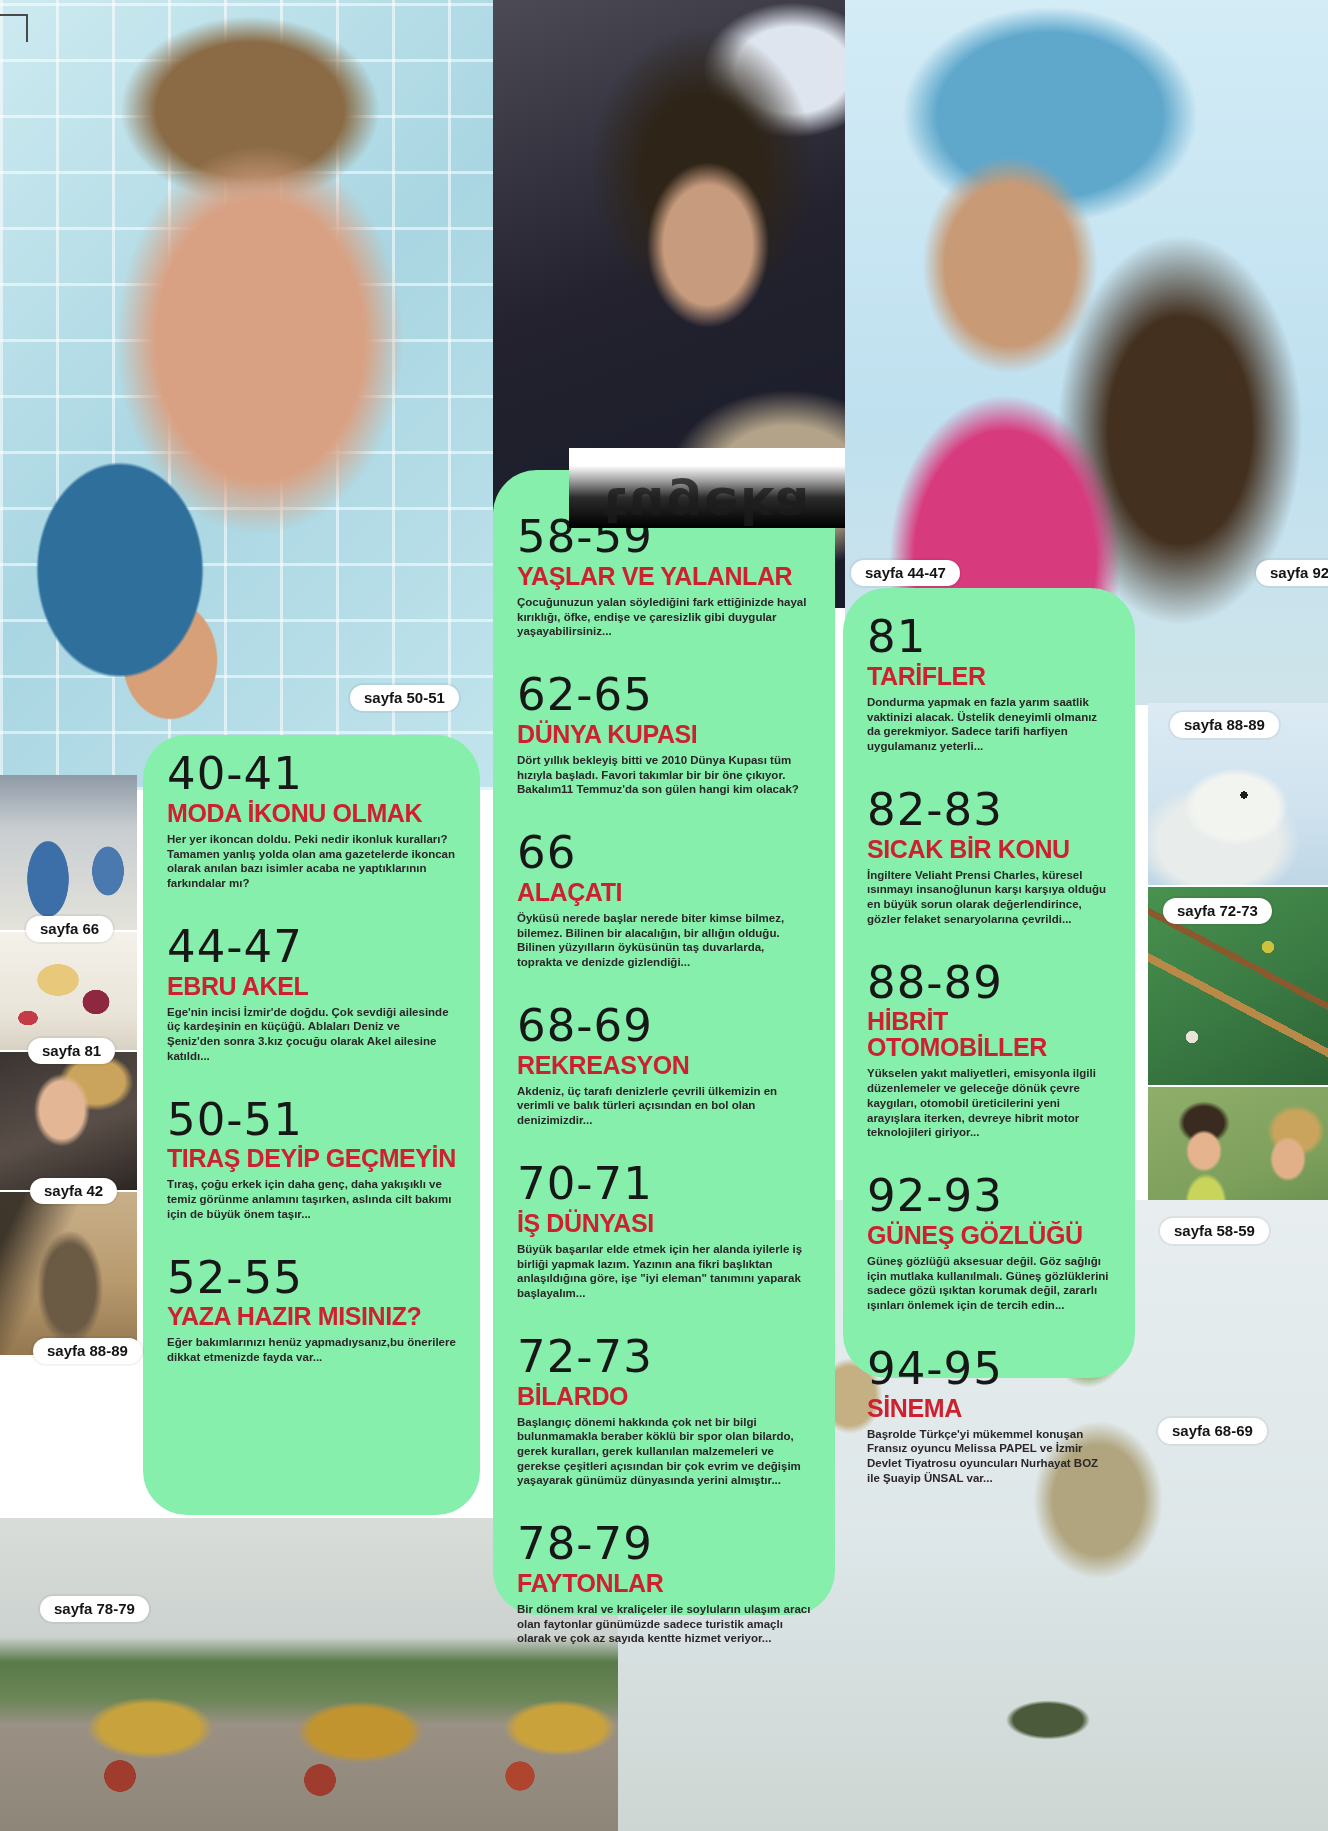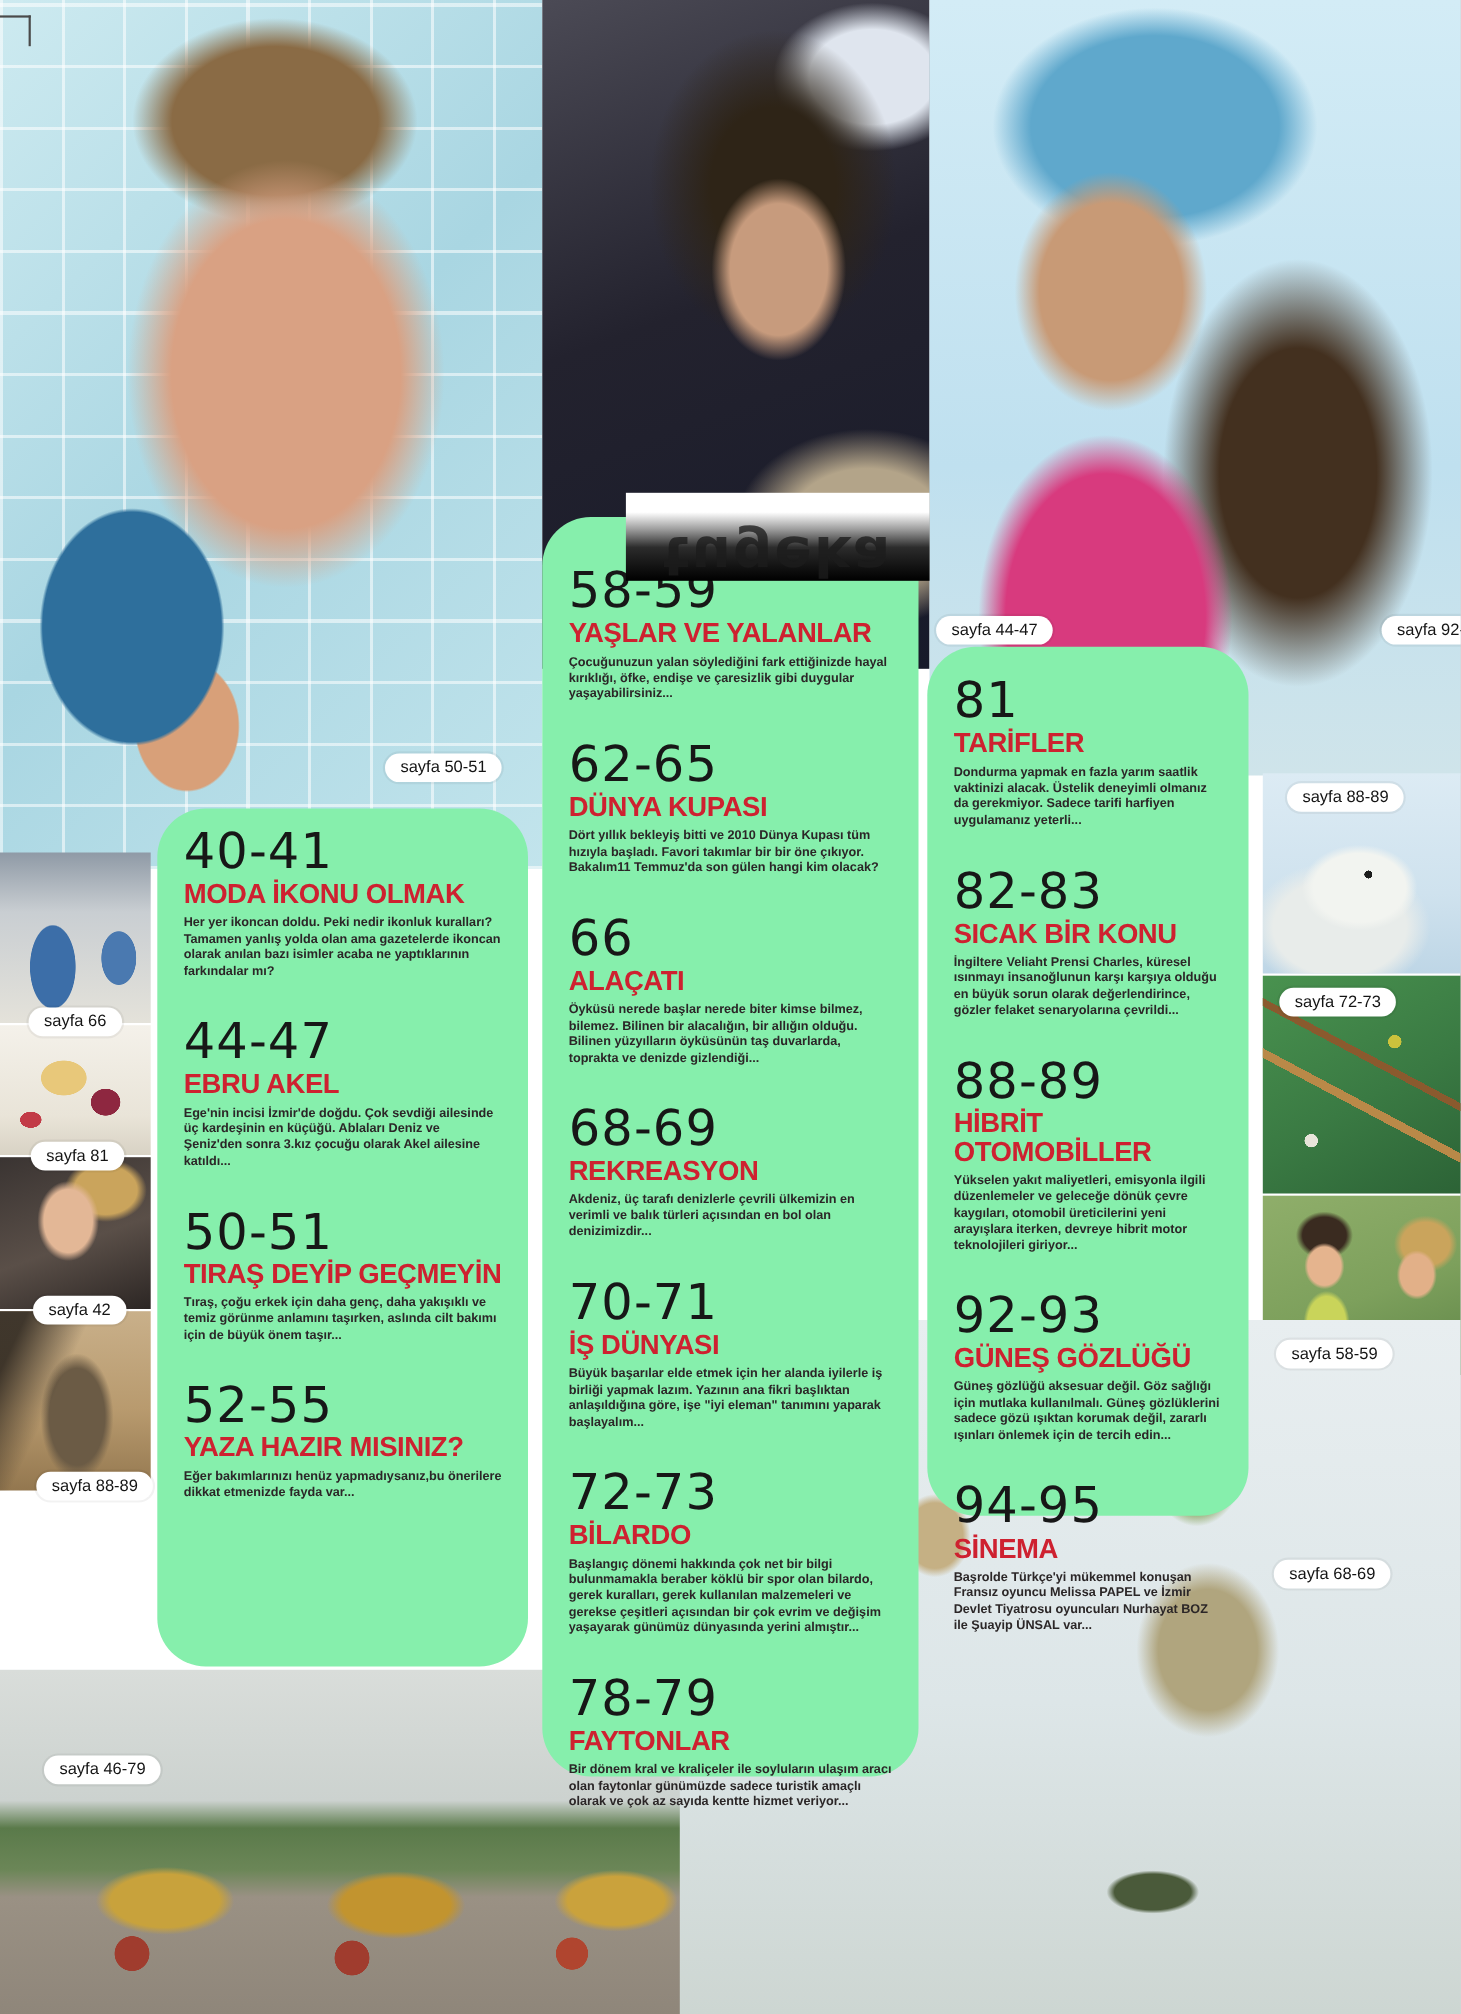--- a/index.html
+++ b/index.html
@@ -115,21 +115,21 @@
   .entry { padding:0 24px; margin-bottom:33px; }
   .num { font-family:"DejaVu Sans", sans-serif; font-size:45px; font-weight:400;
     color:#171717; line-height:1.02; letter-spacing:1px; }
   .title { font-family:"Liberation Sans", sans-serif; font-size:25px; font-weight:700;
     color:#ce2130; line-height:1.04; margin-top:3px; letter-spacing:-0.4px; }
   .desc { font-family:"Liberation Sans", sans-serif; font-size:11.5px; font-weight:700;
     color:#2b2627; line-height:1.28; margin-top:6px; }
 
   
   .badge { position:absolute; z-index:40; background:#ffffff; color:#141414;
-    font-family:"Liberation Sans", sans-serif; font-size:15px; font-weight:400;
+    font-family:"Liberation Sans", sans-serif; font-size:15px; font-weight:700;
     padding:4px 14px 5px 14px; border-radius:16px; white-space:nowrap;
     box-shadow:0 0 0 2px rgba(0,0,0,0.05); }
   .b1  { left:350px;  top:685px; }
   .b2  { left:851px;  top:560px; }
   .b3  { left:1256px; top:560px; }
   .b4  { left:1170px; top:712px; }
   .b5  { left:26px;   top:916px; }
   .b6  { left:1163px; top:898px; }
   .b7  { left:28px;   top:1038px; }
   .b8  { left:30px;   top:1178px; }
@@ -255,15 +255,15 @@
   <div class="badge b2">sayfa 44-47</div>
   <div class="badge b3">sayfa 92-93</div>
   <div class="badge b4">sayfa 88-89</div>
   <div class="badge b5">sayfa 66</div>
   <div class="badge b6">sayfa 72-73</div>
   <div class="badge b7">sayfa 81</div>
   <div class="badge b8">sayfa 42</div>
   <div class="badge b9">sayfa 58-59</div>
   <div class="badge b10">sayfa 88-89</div>
   <div class="badge b11">sayfa 68-69</div>
-  <div class="badge b12">sayfa 46-79</div>
+  <div class="badge b12">sayfa 78-79</div>
 
 </div>
 
 </body></html>

